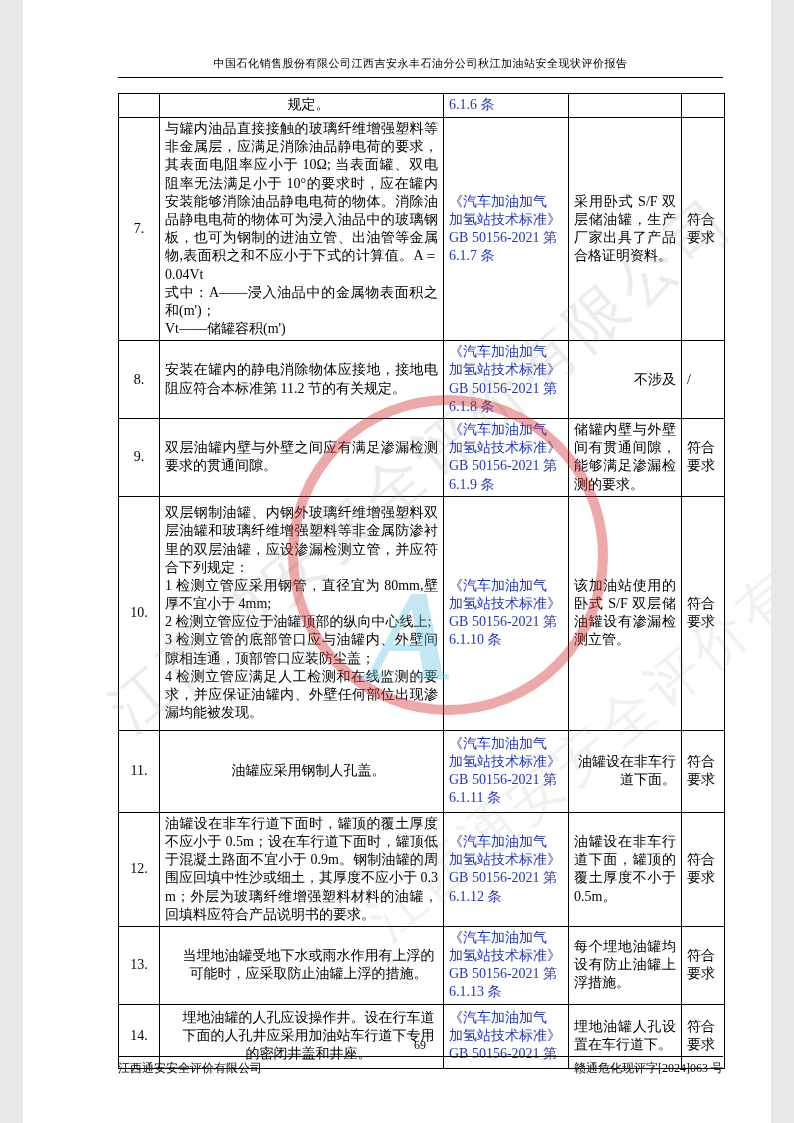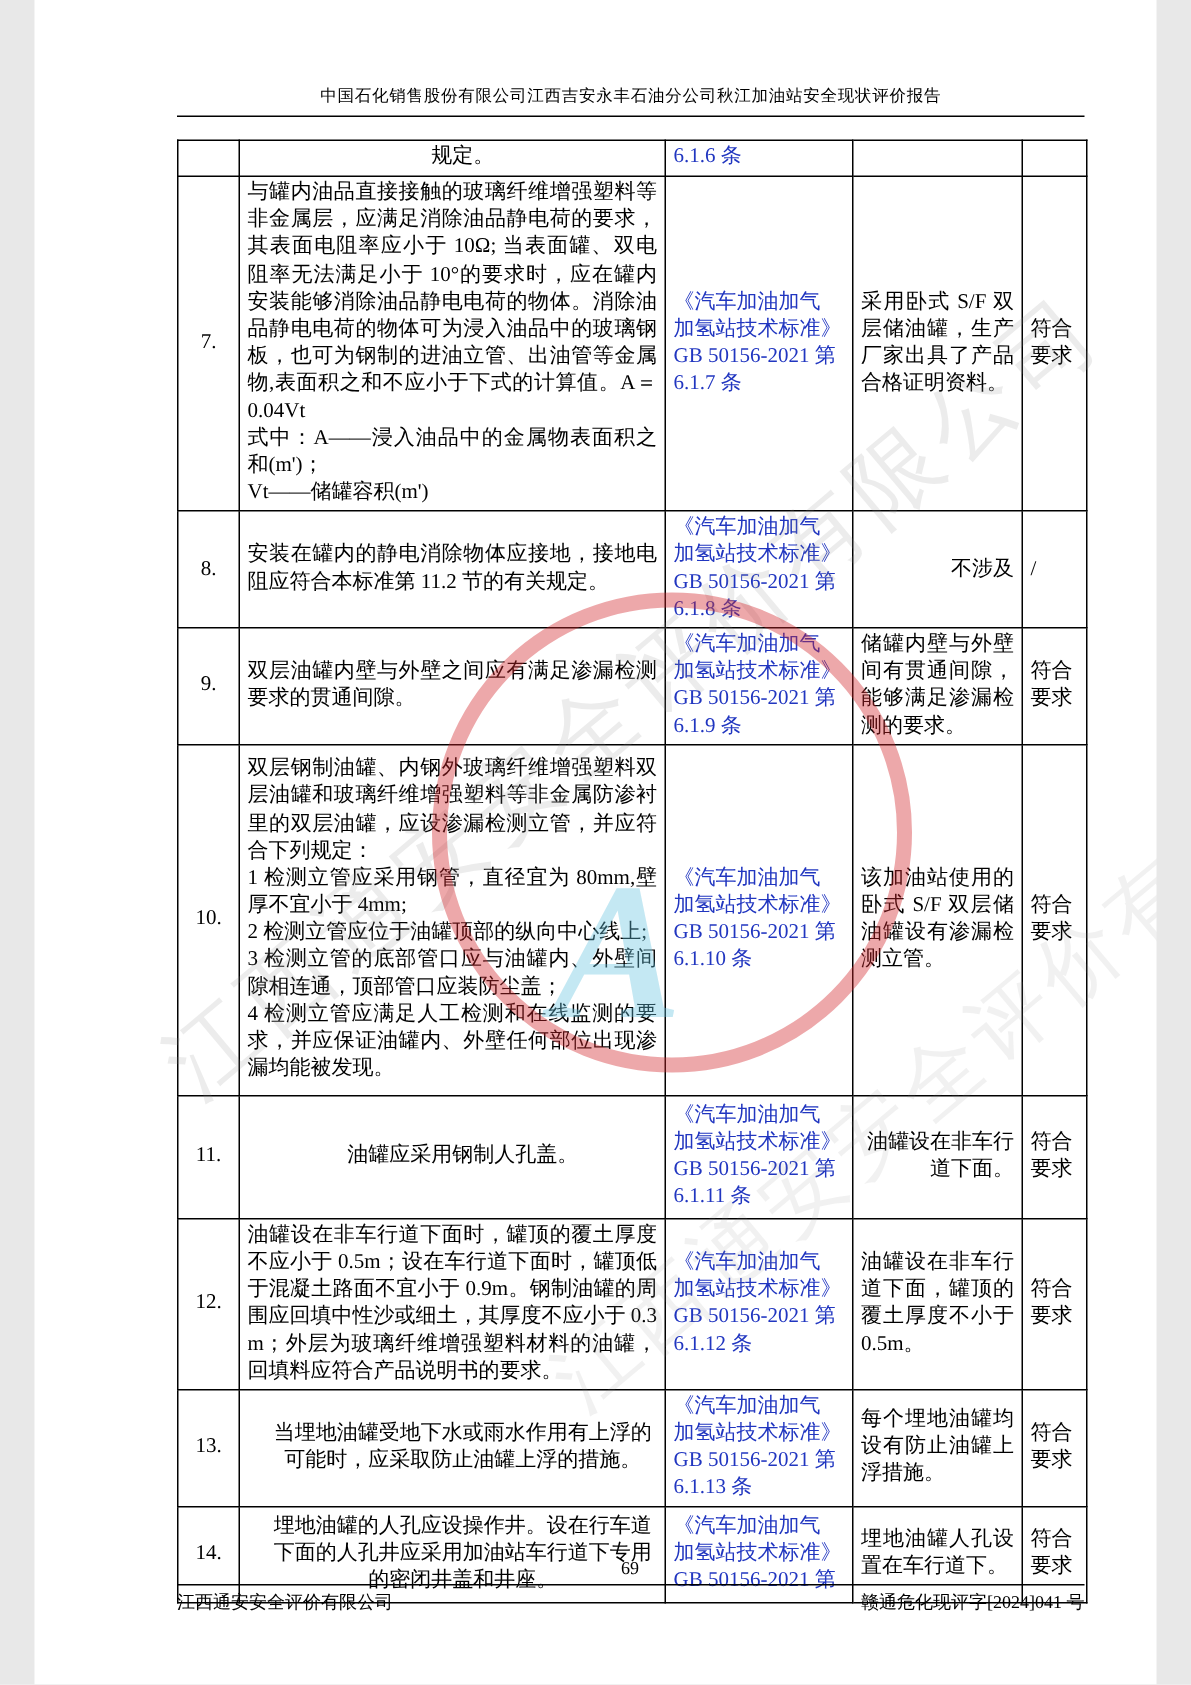--- a/index.html
+++ b/index.html
@@ -213,16 +213,16 @@
 
   <div class="wm wm-gray">江西通安安全评价有限公司</div>
   <div class="wm wm-gray2">江西通安安全评价有限公司</div>
   <div class="wm wm-seal-ring"></div>
   <div class="wm wm-cyan">A</div>
 
   <div class="page-number">69</div>
   <div class="footer-rule"></div>
   <div class="doc-footer">
     <span>江西通安安全评价有限公司</span>
-    <span>赣通危化现评字[2024]041 号</span>
+    <span>赣通危化现评字[2024]063 号</span>
   </div>
 
 </div>
 
 </body></html>

